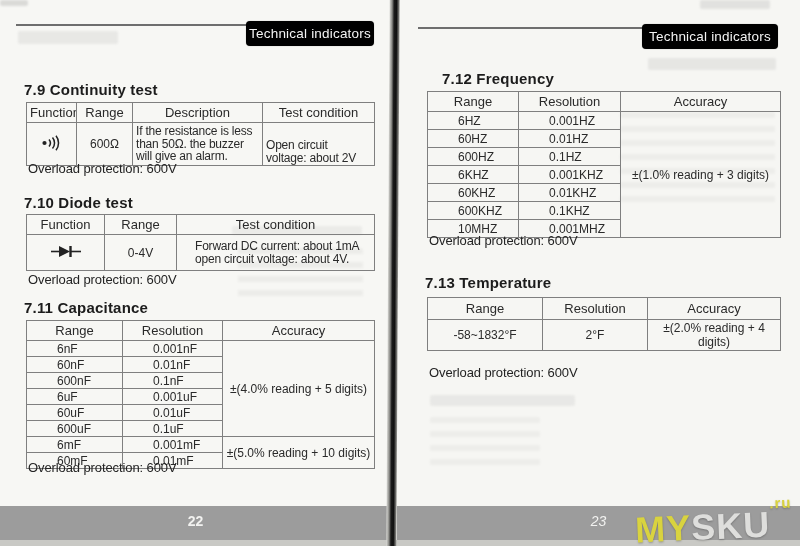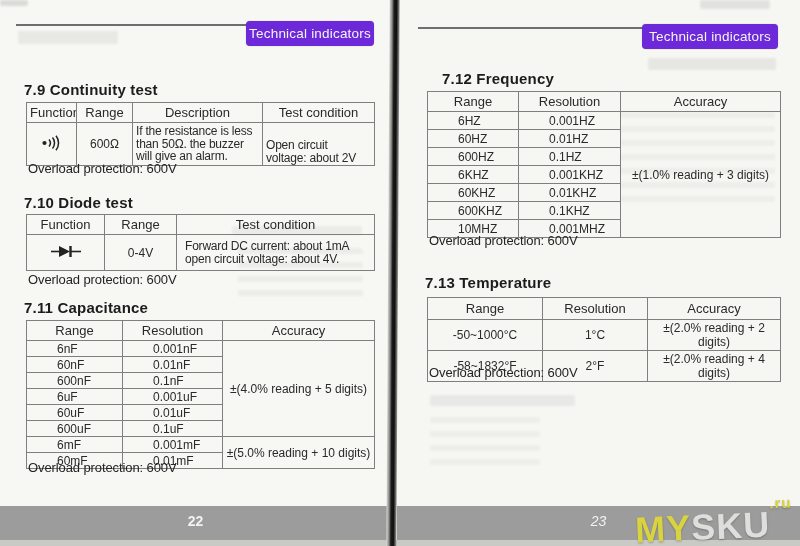--- a/index.html
+++ b/index.html
@@ -19,21 +19,21 @@
     background:linear-gradient(90deg,#d8d8d4 0%,#8a8a86 25%,#1b1b1b 45%,#101010 70%,#9a9a96 100%);
     transform:rotate(0.35deg);
   }
 
   .rule{position:absolute;height:2px;background:#6e6e6e;z-index:2;}
   .rule-left{left:16px;top:24px;width:233px;}
   .rule-right{left:418px;top:27px;width:226px;}
 
   .badge{
     position:absolute;height:25px;border-radius:4px;z-index:3;
-    background:#6d28d9;color:#f4f4f4;font-size:13.5px;
+    background:#000000;color:#f4f4f4;font-size:13.5px;
     text-align:center;line-height:25px;letter-spacing:.2px;
     box-shadow:0 0 1px rgba(0,0,0,.4);
   }
   .badge-left{left:246px;top:21px;width:128px;}
   .badge-right{left:642px;top:24px;width:136px;}
 
   .section-title{
     position:absolute;font-size:15px;font-weight:bold;color:#1c1c1c;z-index:2;
     letter-spacing:.2px;
   }
@@ -162,21 +162,21 @@
         <span class="fn-icon">
           <svg width="32" height="15" viewBox="0 0 32 15">
             <line x1="1" y1="7.5" x2="9" y2="7.5" stroke="#222" stroke-width="1.6"></line>
             <polygon points="9,2 9,13 20,7.5" fill="#222"></polygon>
             <line x1="20.5" y1="2" x2="20.5" y2="13" stroke="#222" stroke-width="2.4"></line>
             <line x1="21" y1="7.5" x2="31" y2="7.5" stroke="#222" stroke-width="1.6"></line>
           </svg>
         </span>
       </td>
       <td class="c">0-4V</td>
-      <td class="l" style="padding-left:8px">Forward DC current: about 1mA open circuit voltage: about 4V.</td>
+      <td class="l" style="padding-left:18px">Forward DC current: about 1mA open circuit voltage: about 4V.</td>
     </tr>
   </tbody>
 </table>
 <div class="footnote" style="left:28px;top:272px">Overload protection: 600V</div>
 
 <div class="section-title" style="left:24px;top:299px">7.11 Capacitance</div>
 <table class="tbl tbl-cap" style="left:26px;top:320px;width:348px">
   <colgroup>
       <col style="width:96px">
       <col style="width:100px">
@@ -284,25 +284,20 @@
       <col style="width:133px">
     </colgroup>
   <thead>
     <tr>
       <th>Range</th>
       <th>Resolution</th>
       <th>Accuracy</th>
     </tr>
   </thead>
   <tbody>
-    <tr>
-      <td class="c">-50~1000°C</td>
-      <td class="c">1°C</td>
-      <td class="acc">±(2.0% reading + 2 digits)</td>
-    </tr>
     <tr>
       <td class="c">-58~1832°F</td>
       <td class="c">2°F</td>
       <td class="acc">±(2.0% reading + 4 digits)</td>
     </tr>
   </tbody>
 </table>
 <div class="footnote" style="left:429px;top:365px">Overload protection: 600V</div>
 
 <div class="footer-bar footer-bar-left">

